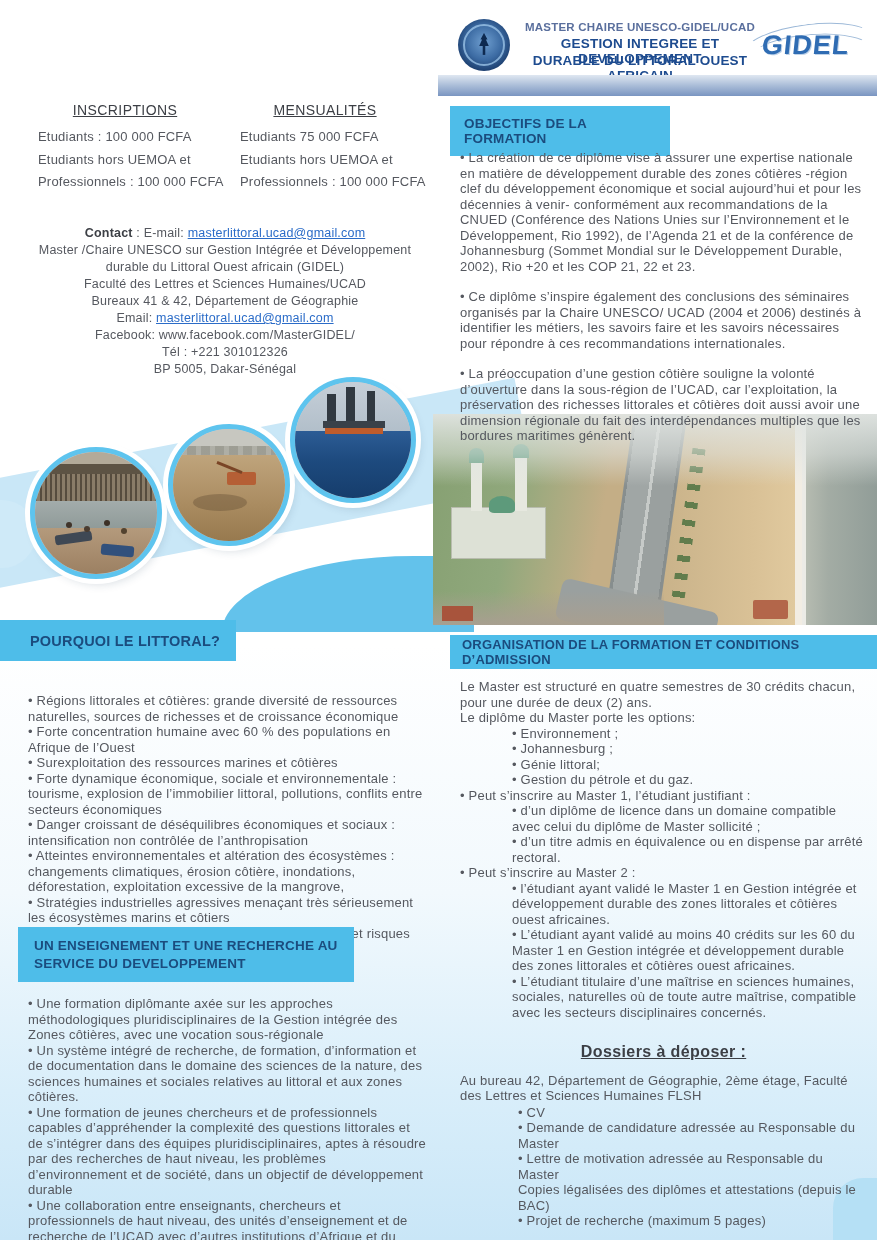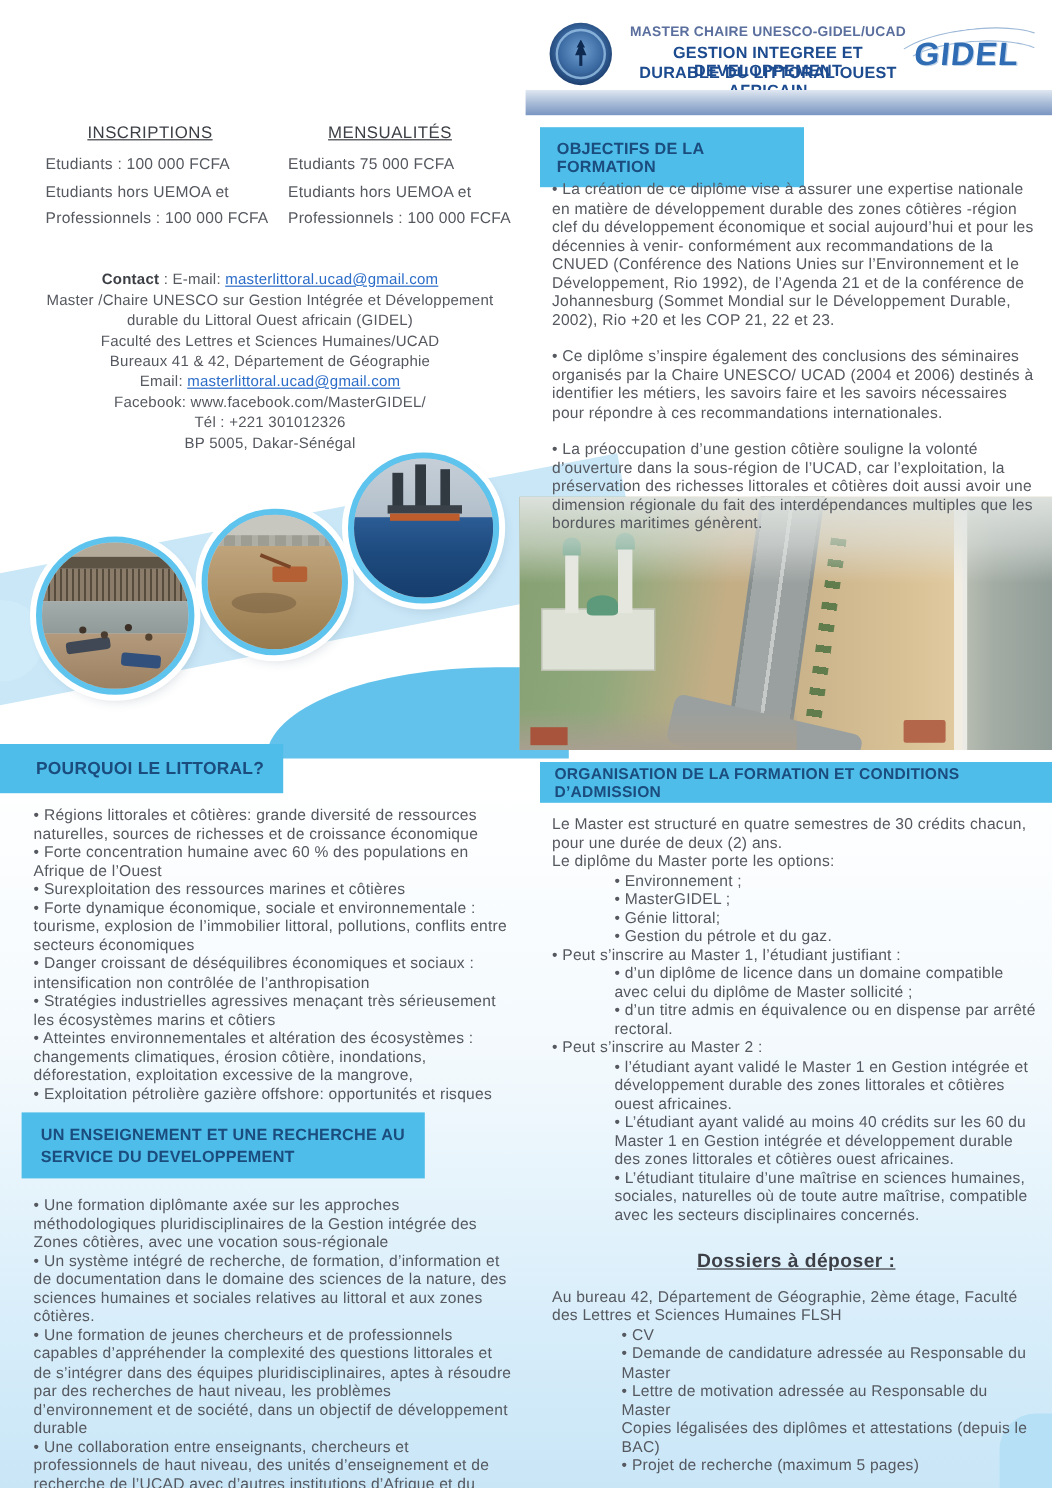--- a/index.html
+++ b/index.html
@@ -102,21 +102,21 @@
   .ae-haze{top:0;left:0;width:100%;height:34%;background:linear-gradient(180deg,rgba(225,229,226,.95) 0%,rgba(225,229,226,.55) 55%,rgba(225,229,226,0) 100%);}
 
   
   .band-obj{left:450px;top:106px;width:206px;height:50px;font-size:13.5px;padding-left:14px;}
   .band-pourquoi{left:0;top:620px;width:206px;height:41px;font-size:14.5px;padding-left:30px;}
   .band-ens{left:18px;top:927px;width:304px;height:55px;font-size:13.5px;line-height:17.5px;padding:0 16px;}
   .band-org{left:450px;top:635px;width:427px;height:34px;font-size:13px;padding-left:12px;}
 
   
   .obj-list{position:absolute;left:460px;top:150px;width:408px;}
-  .pourquoi-list{position:absolute;left:28px;top:671px;width:398px;}
+  .pourquoi-list{position:absolute;left:28px;top:693px;width:398px;}
   .ens-list{position:absolute;left:28px;top:996px;width:400px;}
   .org-content{position:absolute;left:460px;top:679px;width:407px;}
   .indent2{margin-left:52px;}
   .dossiers{position:absolute;left:460px;top:1044px;width:407px;}
   .dos-title{text-align:center;font-size:16px;font-weight:700;color:#3c3f45;text-decoration:underline;letter-spacing:.4px;}
   .dos-intro{margin-top:13px;}
   .dos-items{margin-left:58px;margin-top:1px;}
 </style>
 </head>
 <body>
@@ -226,39 +226,39 @@
     <p class="para li">La préoccupation d’une gestion côtière souligne la volonté  d’ouverture dans  la  sous-région  de  l’UCAD, car l’exploitation, la préservation des richesses littorales et côtières doit aussi avoir une dimension régionale du fait des interdépendances multiples que les bordures maritimes génèrent.</p>
   </div>
 
   <div class="band band-pourquoi">POURQUOI LE LITTORAL?</div>
   <div class="pourquoi-list txt">
     <div class="li">Régions littorales et côtières: grande diversité de ressources naturelles, sources de richesses et de croissance économique</div>
     <div class="li">Forte concentration humaine avec 60 % des populations en Afrique de l’Ouest</div>
     <div class="li">Surexploitation des ressources marines et côtières</div>
     <div class="li">Forte dynamique économique, sociale et environnementale : tourisme, explosion de l’immobilier littoral, pollutions, conflits entre secteurs économiques</div>
     <div class="li">Danger croissant de déséquilibres économiques et sociaux : intensification non contrôlée de l’anthropisation</div>
+    <div class="li">Atteintes environnementales et altération des écosystèmes : changements climatiques, érosion côtière, inondations, déforestation, exploitation excessive de la mangrove,</div>
     <div class="li">Stratégies industrielles agressives menaçant très sérieusement les écosystèmes marins et côtiers</div>
-    <div class="li">Atteintes environnementales et altération des écosystèmes : changements climatiques, érosion côtière, inondations, déforestation, exploitation excessive de la mangrove,</div>
     <div class="li">Exploitation pétrolière gazière offshore: opportunités et risques</div>
   </div>
 
   <div class="band band-ens">UN ENSEIGNEMENT ET UNE RECHERCHE AU SERVICE DU DEVELOPPEMENT</div>
   <div class="ens-list txt">
     <div class="li">Une formation diplômante axée sur les approches méthodologiques pluridisciplinaires de la Gestion intégrée des Zones côtières, avec une vocation sous-régionale</div>
     <div class="li">Un système intégré de recherche, de formation, d’information et de documentation dans le domaine des sciences de la nature, des sciences humaines et sociales relatives au littoral et aux zones côtières.</div>
     <div class="li">Une formation de jeunes chercheurs et de professionnels capables d’appréhender la complexité des questions littorales et de s’intégrer dans des équipes pluridisciplinaires, aptes à résoudre par des recherches de haut niveau, les problèmes d’environnement et de société, dans un objectif de développement durable</div>
     <div class="li">Une collaboration entre enseignants, chercheurs et professionnels de haut niveau, des unités d’enseignement et de recherche de l’UCAD avec d’autres institutions d’Afrique et du Monde.</div>
   </div>
 
   <div class="band band-org">ORGANISATION DE LA FORMATION ET CONDITIONS D’ADMISSION</div>
   <div class="org-content txt">
     <div>Le Master est structuré en quatre semestres de 30 crédits chacun, pour une durée de deux (2) ans.</div>
     <div>Le diplôme du Master porte les options:</div>
     <div class="li indent2">Environnement ;</div>
-    <div class="li indent2">MasterGIDEL ;</div>
+    <div class="li indent2">Johannesburg ;</div>
     <div class="li indent2">Génie littoral;</div>
     <div class="li indent2">Gestion du pétrole et du gaz.</div>
     <div class="li">Peut s’inscrire au Master 1, l’étudiant justifiant :</div>
     <div class="li indent2">d’un diplôme de licence dans un domaine compatible avec celui du diplôme de Master sollicité ;</div>
     <div class="li indent2">d’un titre admis en équivalence ou en dispense par arrêté rectoral.</div>
     <div class="li">Peut s’inscrire au Master 2 :</div>
     <div class="li indent2">l’étudiant ayant validé le Master 1 en Gestion intégrée et développement durable des zones littorales et côtières ouest africaines.</div>
     <div class="li indent2">L’étudiant ayant validé au moins 40 crédits sur les 60 du Master 1 en Gestion intégrée et développement durable des zones littorales et côtières ouest africaines.</div>
     <div class="li indent2">L’étudiant titulaire d’une maîtrise en sciences humaines, sociales, naturelles où de toute autre maîtrise, compatible avec les secteurs disciplinaires concernés.</div>
   </div>

